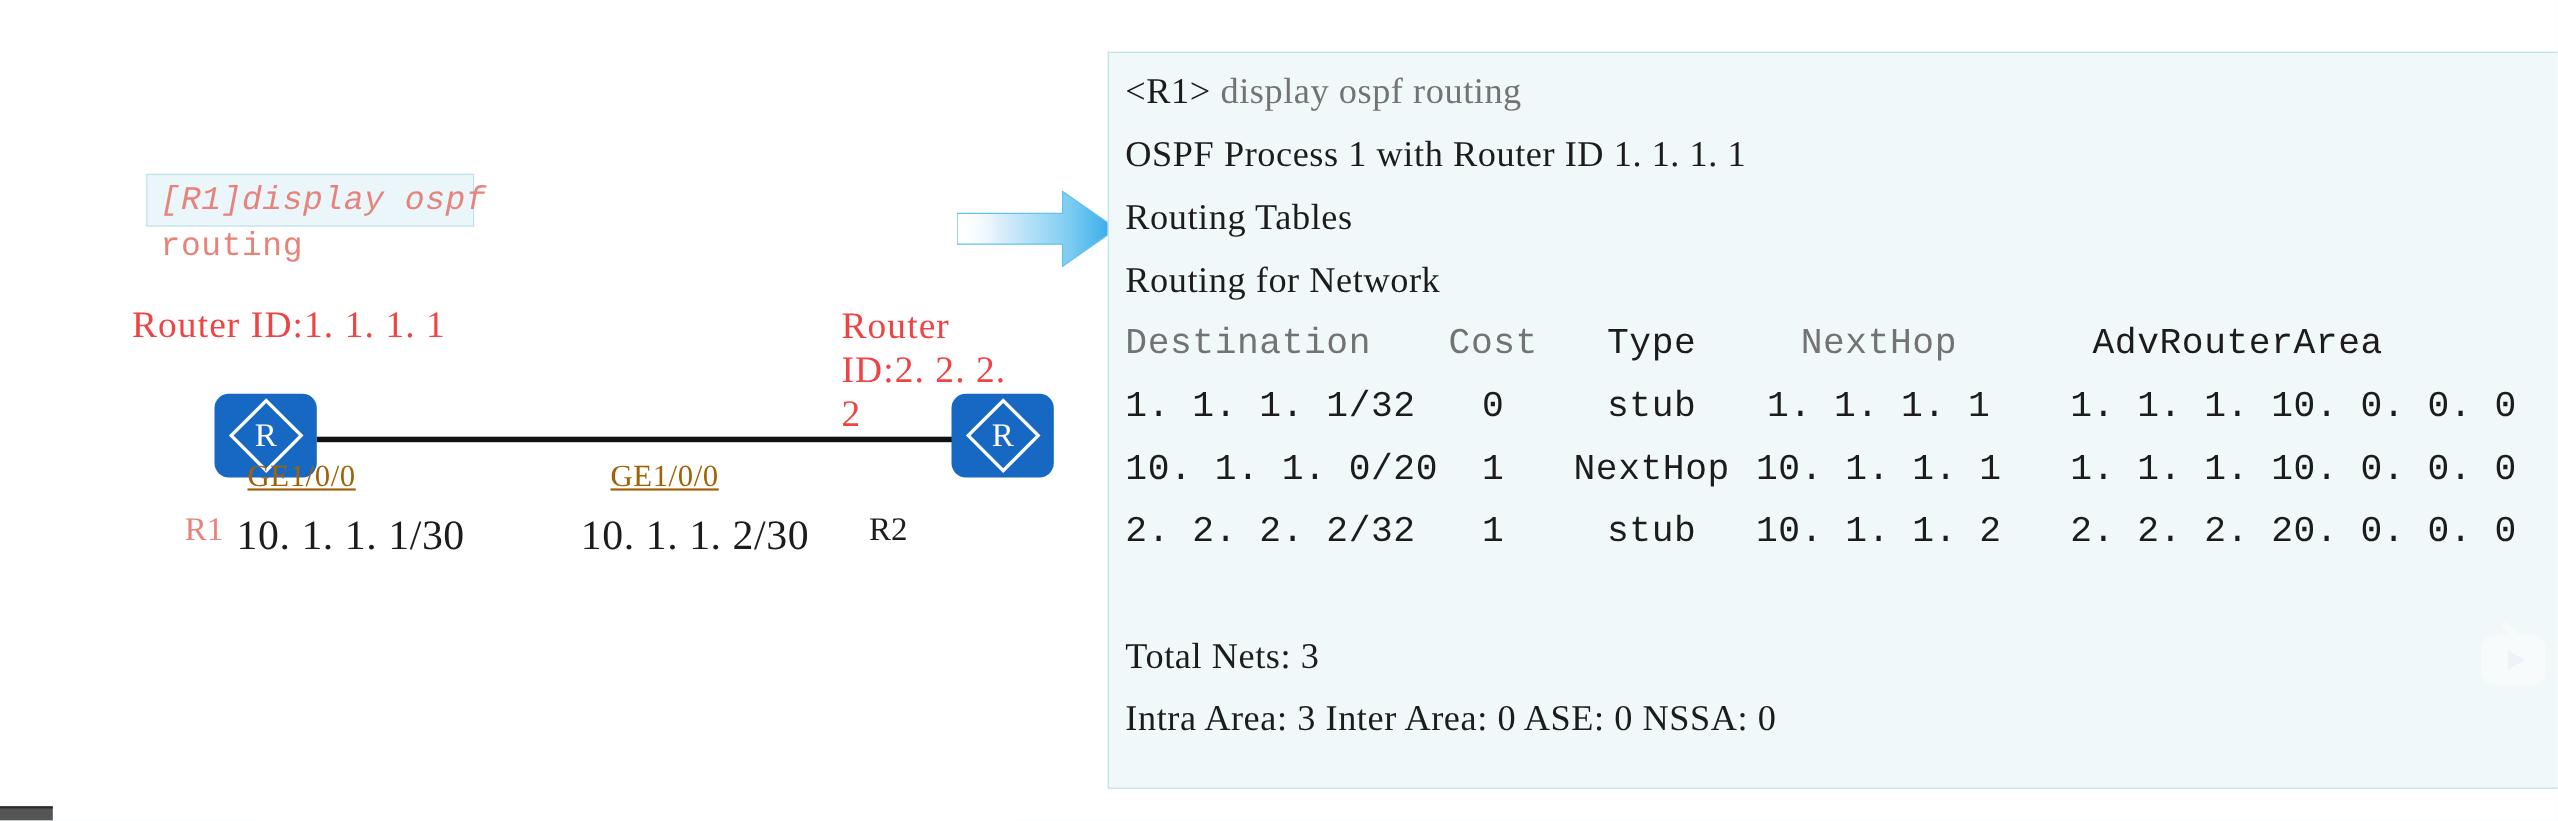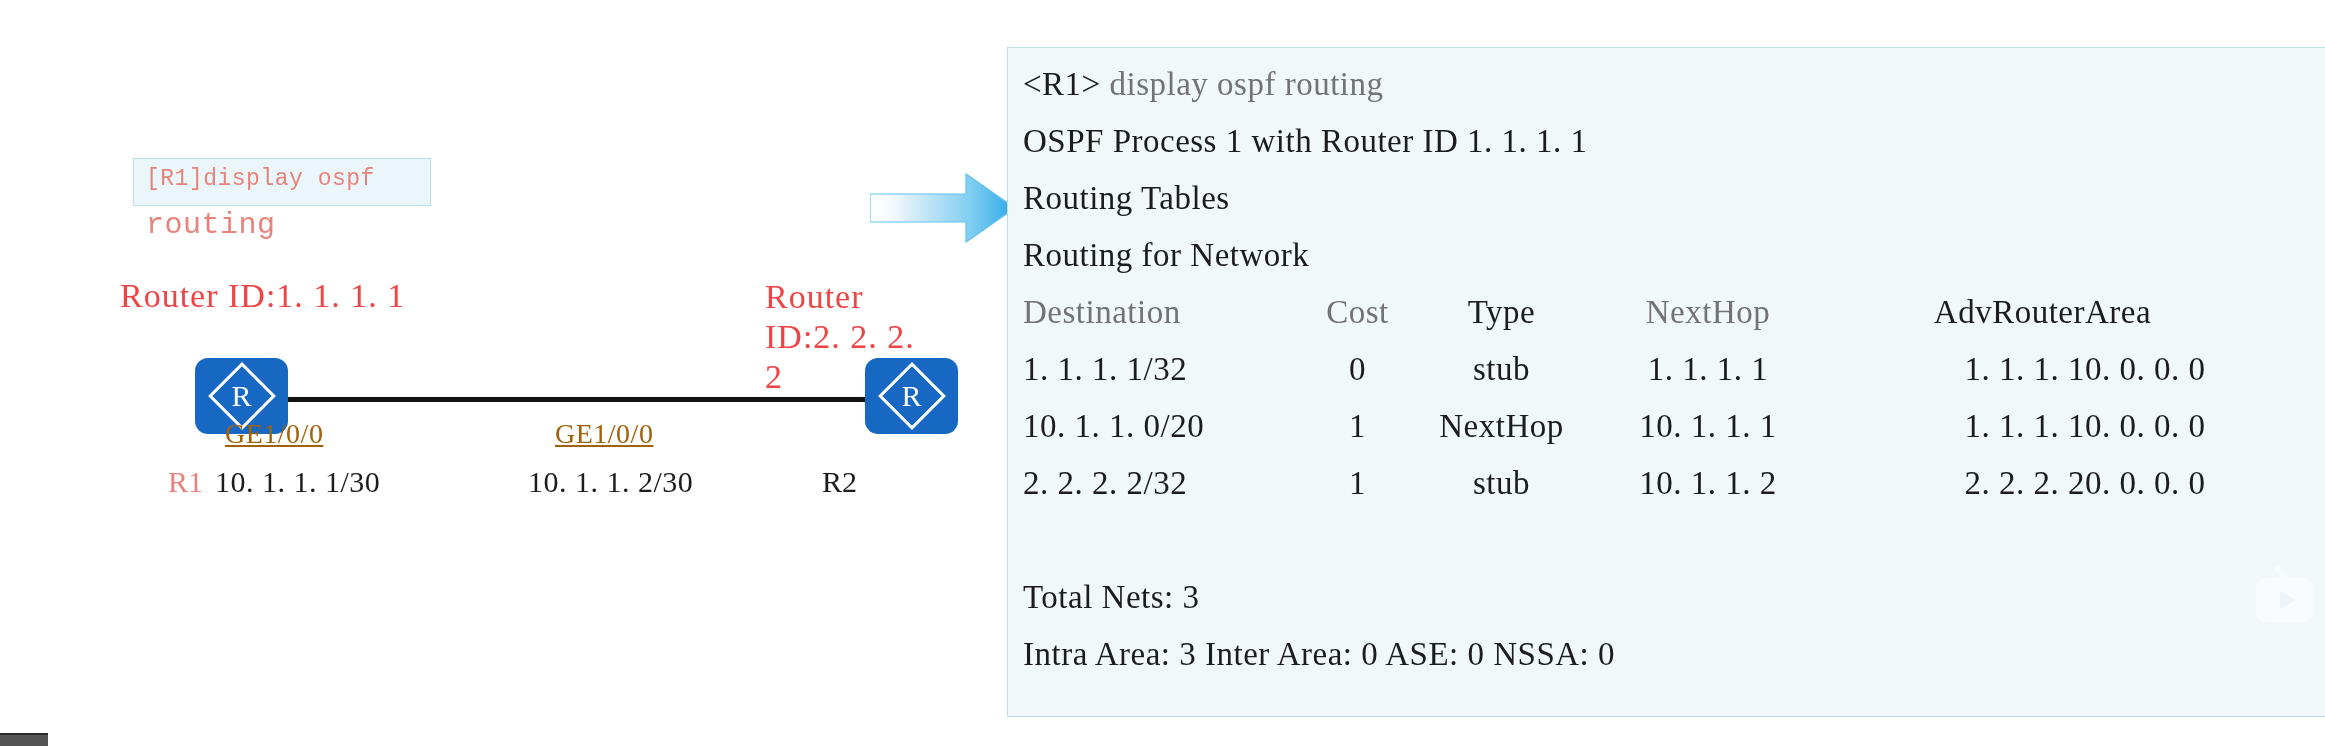--- a/index.html
+++ b/index.html
@@ -15,22 +15,22 @@
   
   #diagram{position:absolute;left:0;top:0;width:1007px;height:746px;}
 
   #cmd-box{
     position:absolute;left:133px;top:158px;width:298px;height:48px;
     background:#eaf6fa;border:1px solid #b9dfe9;
     box-sizing:border-box;
   }
   #cmd-line1{
     position:absolute;left:146px;top:166px;
-    color:#e8837b;font-size:23px;letter-spacing:.5px;
-    font-family:"Liberation Mono",monospace;white-space:nowrap;
+    color:#e8837b;font-size:30px;letter-spacing:.5px;
+    font-family:"Liberation Mono",monospace;white-space:nowrap;font-style:italic;
   }
   #cmd-line2{
     position:absolute;left:146px;top:208px;
     color:#e8837b;font-size:30px;letter-spacing:.5px;
     font-family:Liberation Mono, monospace;white-space:nowrap;
   }
 
   .rid{
     position:absolute;color:#ef4444;font-size:34px;white-space:nowrap;
     font-family:"Liberation Serif",serif;letter-spacing:1px;
@@ -61,28 +61,28 @@
   .router .rlabel{
     position:absolute;left:0;top:0;width:93px;height:76px;
     line-height:76px;text-align:center;
     color:#ffffff;font-size:30px;font-family:"Liberation Serif",serif;
   }
 
   .iface{position:absolute;color:#a16207;font-size:28px;white-space:nowrap;
          font-family:"Liberation Serif",serif;letter-spacing:.5px;text-decoration:underline;}
   #iface-left{left:225px;top:418px;}
   #iface-right{left:555px;top:418px;}
-  .ipaddr{position:absolute;color:#1c1c1c;font-size:30px;white-space:nowrap;
+  .ipaddr{position:absolute;color:#1c1c1c;font-size:38px;white-space:nowrap;
           font-family:"Liberation Serif",serif;letter-spacing:.5px;}
   #ip-left{left:215px;top:465px;}
   #ip-right{left:528px;top:465px;}
   #name-r1{position:absolute;left:168px;top:465px;color:#e8837b;font-size:30px;
            font-family:"Liberation Serif",serif;}
   #name-r2{position:absolute;left:790px;top:465px;color:#1c1c1c;font-size:30px;
-           font-family:"Liberation Serif",serif;margin-left:32px;}
+           font-family:"Liberation Serif",serif;}
 
   
   #arrow{position:absolute;left:870px;top:172px;width:145px;height:72px;}
 
   
   #terminal{
     position:absolute;left:1007px;top:47px;width:1400px;height:670px;
     background:#f1f8fa;border:1px solid #bcdfe8;box-sizing:border-box;
     overflow:hidden;
   }
@@ -90,21 +90,21 @@
     position:absolute;left:15px;top:8px;right:0;
     font-family:"Liberation Serif",serif;
     font-size:33px;line-height:57px;color:#1c1c1c;
     white-space:nowrap;letter-spacing:.5px;
   }
   .tline{height:57px;white-space:nowrap;}
   .red{color:#737373;}
   .blank{height:57px;}
 
   
-  .tcol{display:inline-block;vertical-align:top;}
+  .tcol{display:inline-block;vertical-align:top;font-family:Liberation Mono, monospace;}
   .c-dest{width:278px;}
   .c-cost{width:113px;text-align:center;}
   .c-type{width:175px;text-align:center;}
   .c-next{width:238px;text-align:center;}
   .c-adv{width:258px;text-align:right;}
   .c-area{width:200px;text-align:left;}
 
   
   #watermark{
     position:absolute;left:2248px;top:565px;width:72px;height:62px;

